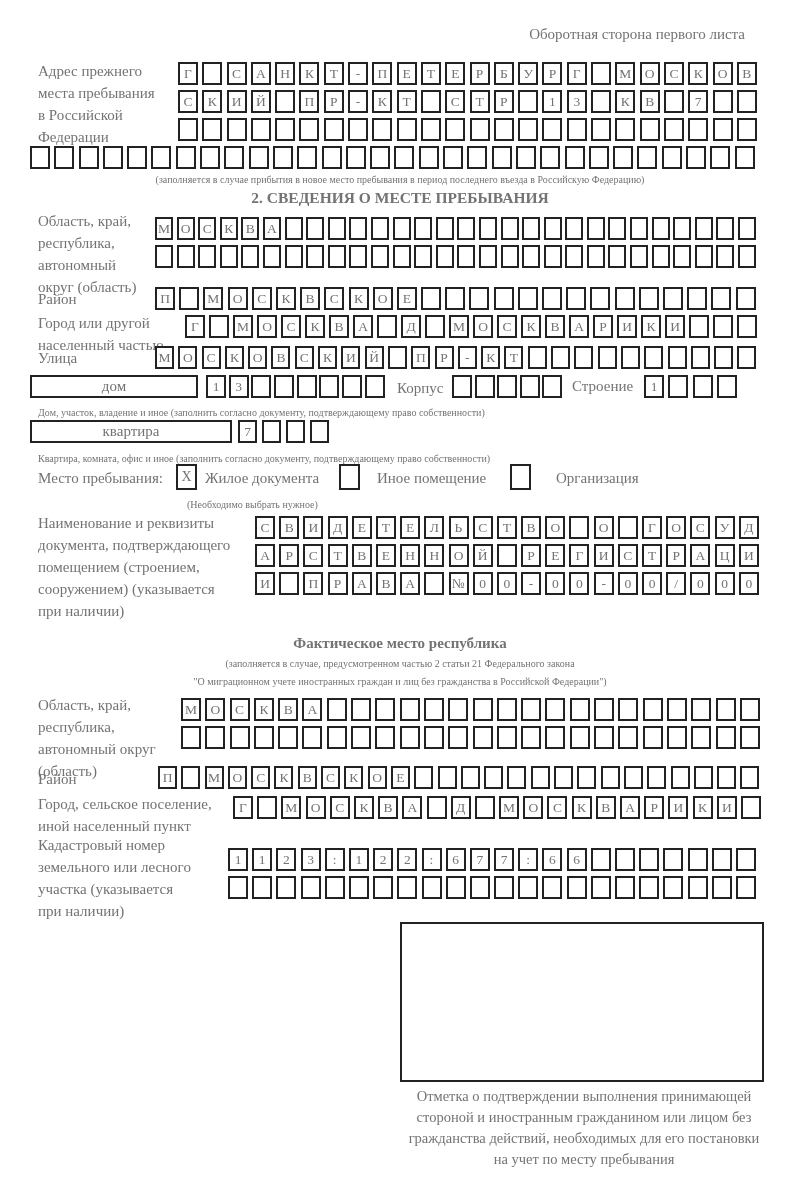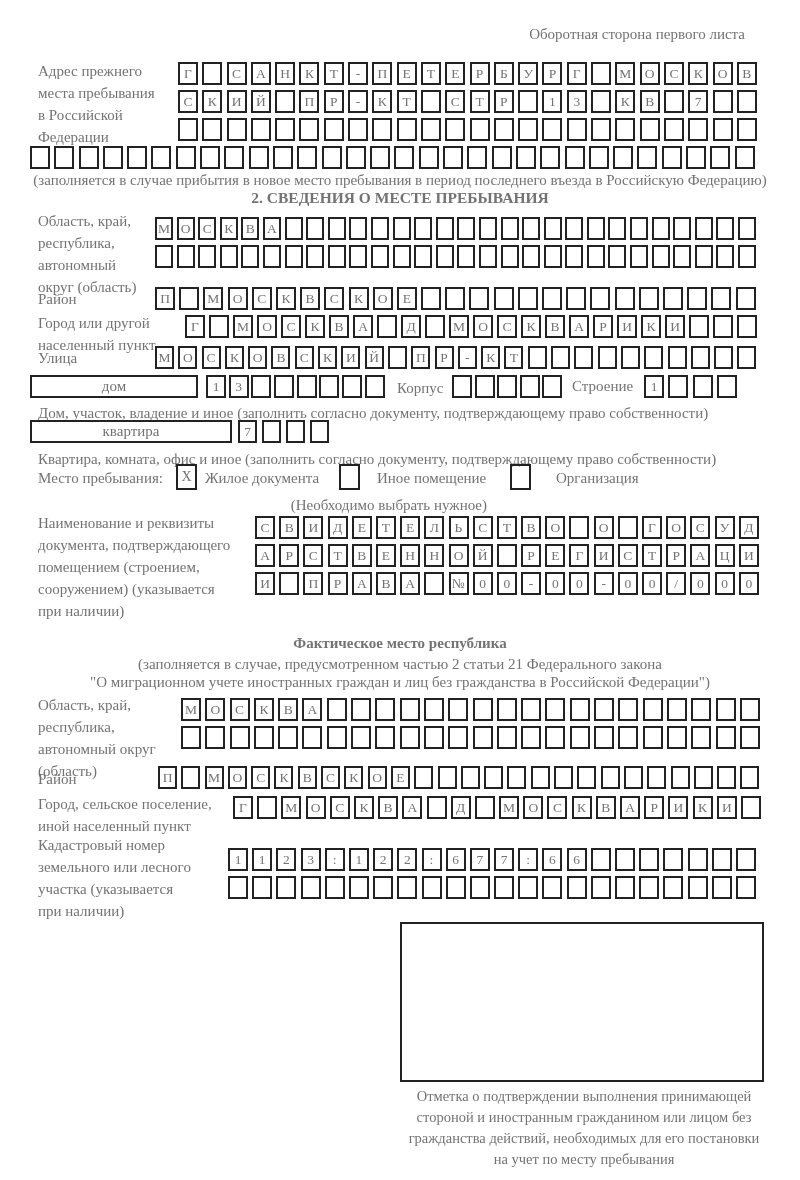--- a/index.html
+++ b/index.html
@@ -1,21 +1,21 @@
 <!DOCTYPE html>
 <html><head>
 <meta charset="utf-8">
 <style>
   html,body{margin:0;padding:0;background:#ffffff;}
   #page{position:relative;width:800px;height:1180px;background:#ffffff;
         font-family:"Liberation Serif","DejaVu Serif",serif;color:#737373;overflow:hidden;}
   .t{position:absolute;font-size:15px;line-height:22px;white-space:nowrap;}
   .center{left:0;width:800px;text-align:center;white-space:normal;}
   .h{font-weight:bold;font-size:15.5px;}
-  .note{font-size:15px;}
+  .note{font-size:10px;}
   .cap{font-size:14.5px;line-height:21px;}
   .cellrow{position:absolute;display:flex;gap:var(--cg,4px);}
   .cell{flex:none;width:var(--cw,20px);height:23px;border:2px solid #222222;box-sizing:border-box;
         background:#ffffff;display:flex;align-items:center;justify-content:center;
         font-size:13.5px;line-height:1;}
   .wbox{position:absolute;border:2px solid #222222;box-sizing:border-box;background:#ffffff;
         display:flex;align-items:center;justify-content:center;font-size:15px;}
   .cb{position:absolute;width:21px;height:26px;border:2px solid #222222;box-sizing:border-box;
       display:flex;align-items:center;justify-content:center;font-size:14px;}
   .stampbox{position:absolute;border:2px solid #222222;box-sizing:border-box;background:#ffffff;}
@@ -238,21 +238,21 @@
       <div class="cell"></div>
       <div class="cell"></div>
       <div class="cell"></div>
       <div class="cell"></div>
       <div class="cell"></div>
       <div class="cell"></div>
     </div>
 
   <div class="t" style="left:38px;top:312px">
       <div>Город или другой</div>
-      <div>населенный пункт</div>
+      <div>населенный частью</div>
     </div>
   <div class="cellrow" style="left:185px;top:315px;--cw:20px;--cg:4px">
       <div class="cell">Г</div>
       <div class="cell"></div>
       <div class="cell">М</div>
       <div class="cell">О</div>
       <div class="cell">С</div>
       <div class="cell">К</div>
       <div class="cell">В</div>
       <div class="cell">А</div>
@@ -341,21 +341,21 @@
     </div>
   <div class="t note" style="left:38px;top:448px">Квартира, комната, офис и иное (заполнить согласно документу, подтверждающему право собственности)</div>
 
   <div class="t" style="left:38px;top:467px">Место пребывания:</div>
   <div class="cb" style="left:176px;top:464px">X</div>
   <div class="t" style="left:205px;top:467px">Жилое документа</div>
   <div class="cb" style="left:339px;top:464px"></div>
   <div class="t" style="left:377px;top:467px">Иное помещение</div>
   <div class="cb" style="left:510px;top:464px"></div>
   <div class="t" style="left:556px;top:467px">Организация</div>
-  <div class="t note" style="left:187px;top:494px;width:300px;text-align:right;white-space:normal">(Необходимо выбрать нужное)</div>
+  <div class="t note" style="left:187px;top:494px;width:300px;text-align:left;white-space:normal">(Необходимо выбрать нужное)</div>
 
   <div class="t" style="left:38px;top:512px">
       <div>Наименование и реквизиты</div>
       <div>документа, подтверждающего</div>
       <div>помещением (строением,</div>
       <div>сооружением) (указывается</div>
       <div>при наличии)</div>
     </div>
   <div class="cellrow" style="left:255px;top:516px;--cw:20px;--cg:4.2px">
       <div class="cell">С</div>

